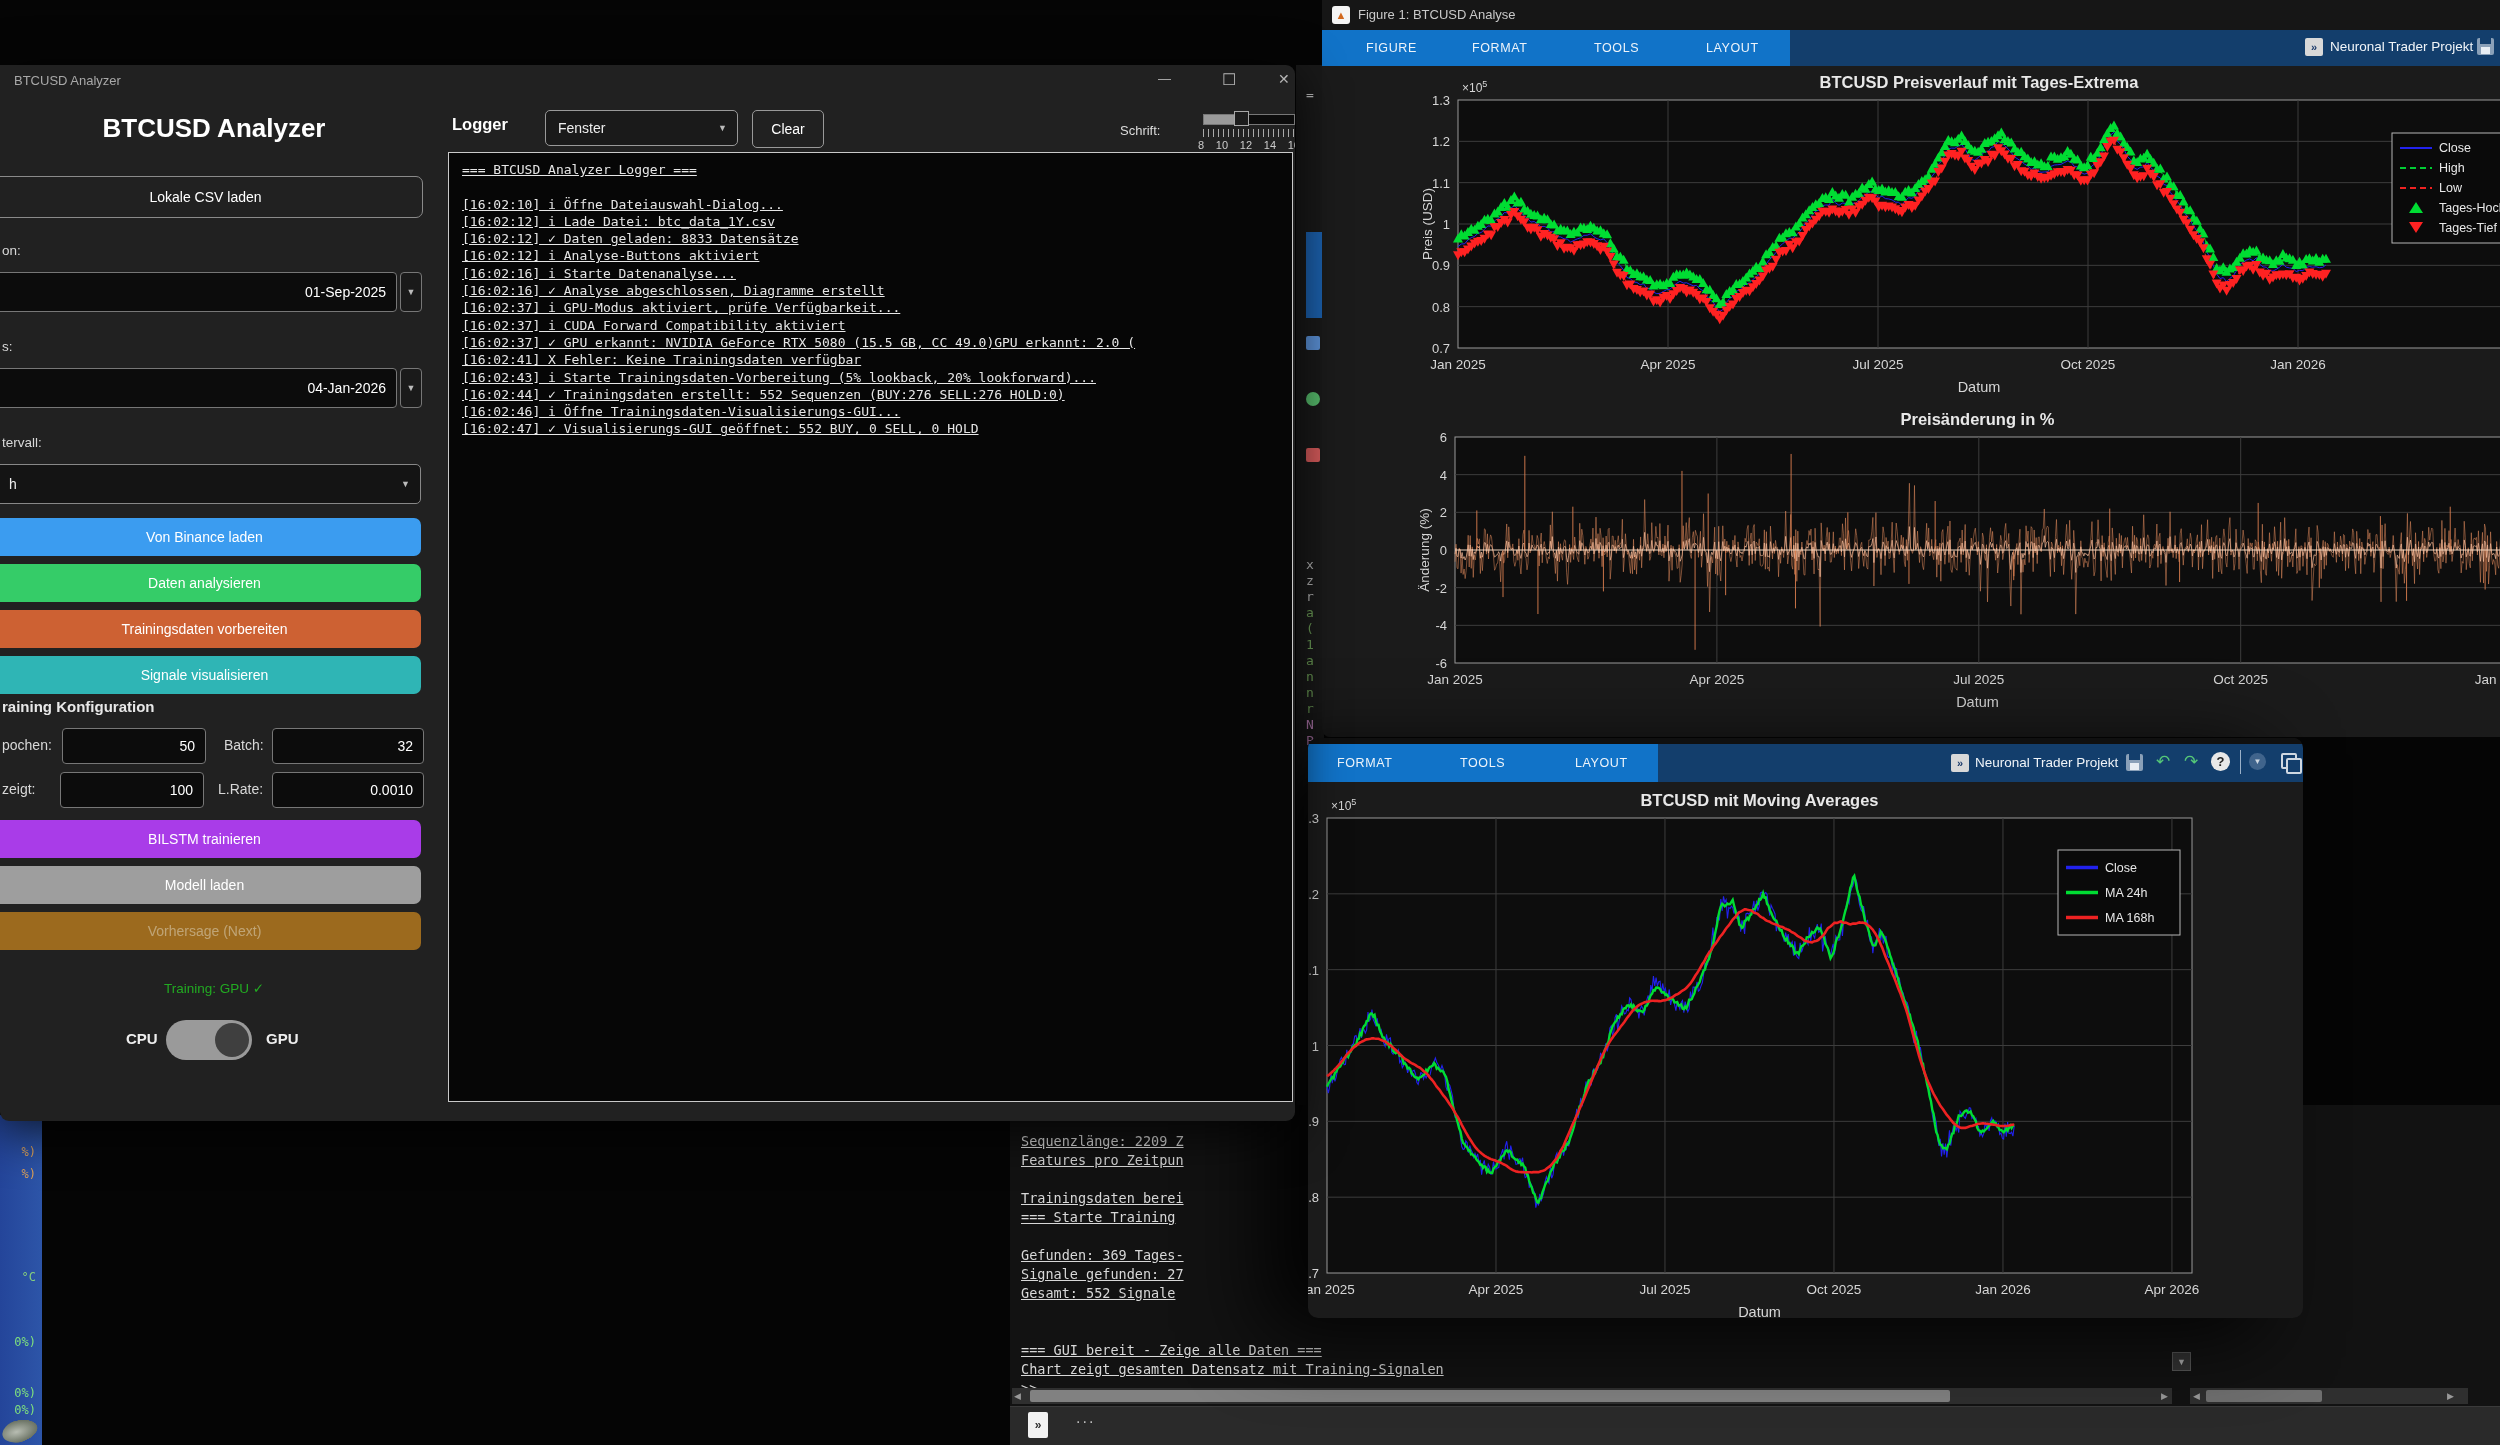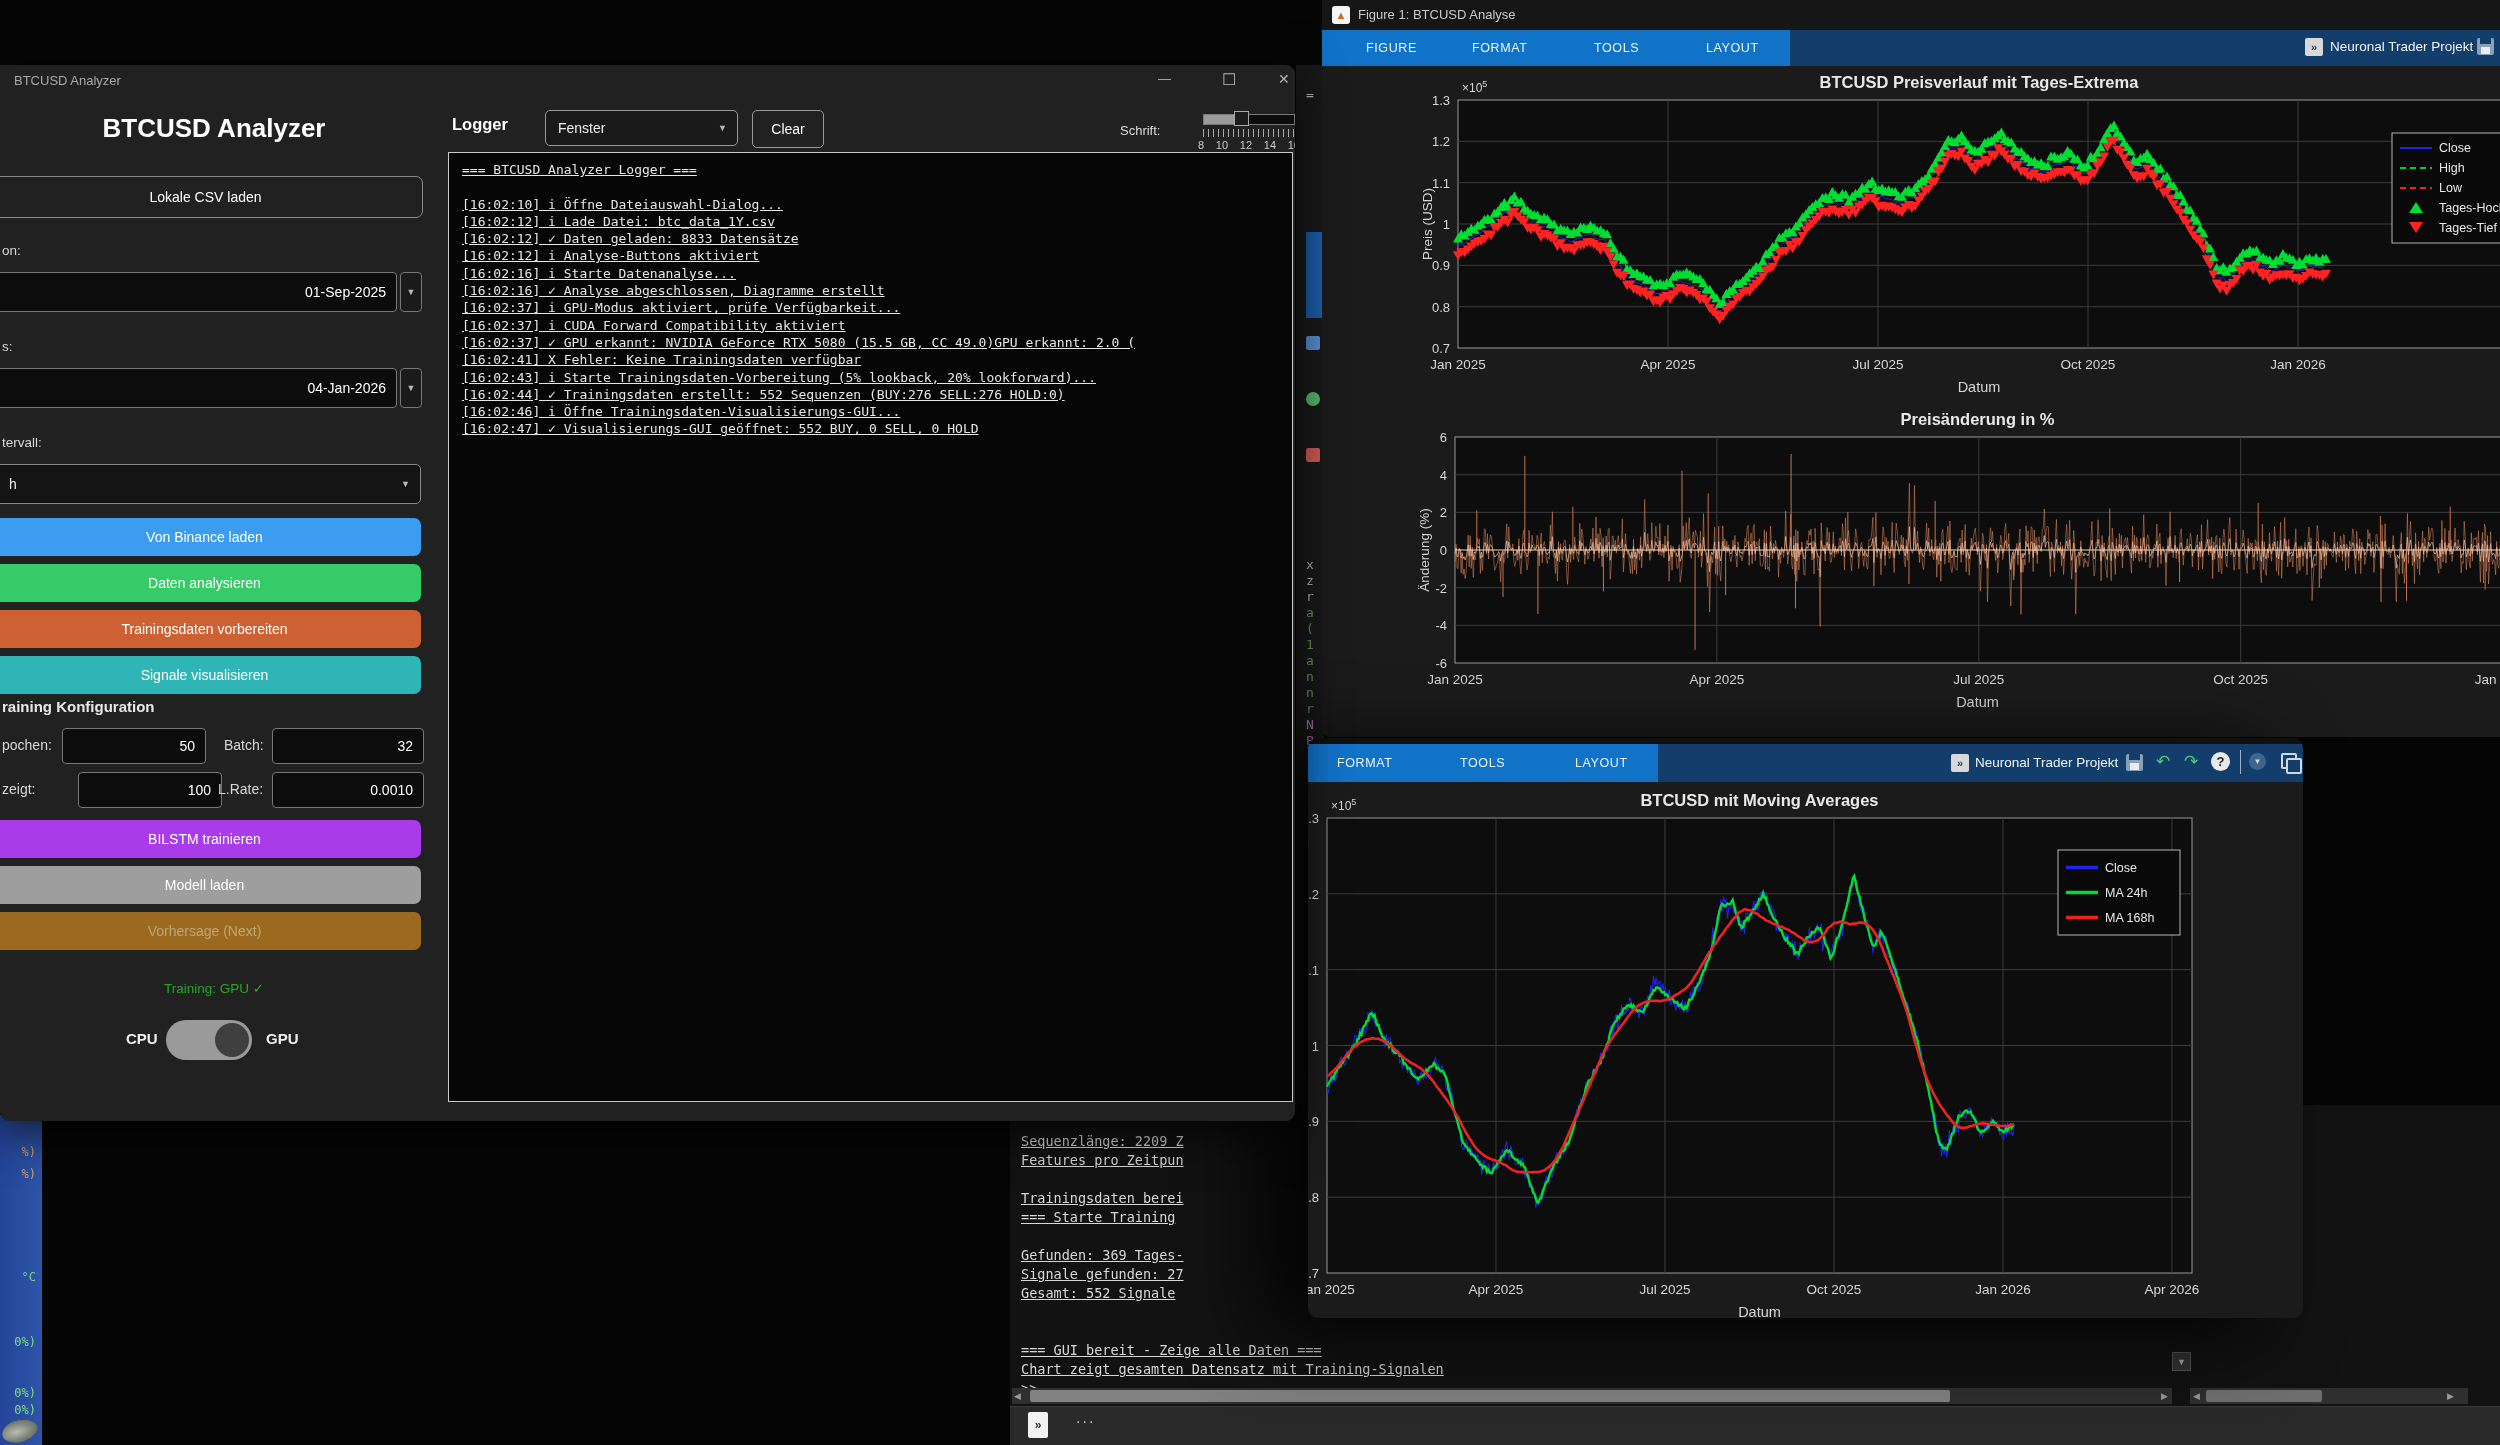--- a/index.html
+++ b/index.html
@@ -857,21 +857,21 @@
     <div class="btn abs" style="left:-12px;top:591px;width:433px;height:38px;background:#2fb5b5;">Signale visualisieren</div>
 
     <div class="abs" style="left:2px;top:633px;font-size:15px;font-weight:bold;color:#e8e8e8;">raining Konfiguration</div>
 
     <span class="lbl abs" style="left:2px;top:672px;font-size:14px;">pochen:</span>
     <input class="field abs" readonly="" style="left: 62px; top: 663px; width: 144px; height: 36px; padding-left: 41px;" value="50">
     <span class="lbl abs" style="left:224px;top:672px;font-size:14px;">Batch:</span>
     <input class="field abs" readonly="" style="left: 272px; top: 663px; width: 152px; height: 36px;" value="32">
 
     <span class="lbl abs" style="left:2px;top:716px;font-size:14px;">zeigt:</span>
-    <input class="field abs" readonly="" style="left: 78px; top: 707px; width: 144px; height: 36px;" value="100">
+    <input class="field abs" readonly="" style="left: 60px; top: 707px; width: 144px; height: 36px;" value="100">
     <span class="lbl abs" style="left:218px;top:716px;font-size:14px;">L.Rate:</span>
     <input class="field abs" readonly="" style="left: 272px; top: 707px; width: 152px; height: 36px;" value="0.0010">
 
     <div class="btn abs" style="left:-12px;top:755px;width:433px;height:38px;background:#a93ce8;">BILSTM trainieren</div>
     <div class="btn abs" style="left:-12px;top:801px;width:433px;height:38px;background:#9e9e9e;">Modell laden</div>
     <div class="btn abs" style="left:-12px;top:847px;width:433px;height:38px;background:#9c6a1e;color:rgba(235,235,225,0.45);">Vorhersage (Next)</div>
 
     <div class="abs" style="left:0;top:915px;width:428px;text-align:center;font-size:13.5px;color:#22aa22;">Training: GPU ✓</div>
 
     <span class="abs" style="left:126px;top:965px;font-size:15px;font-weight:bold;color:#eee;">CPU</span>

